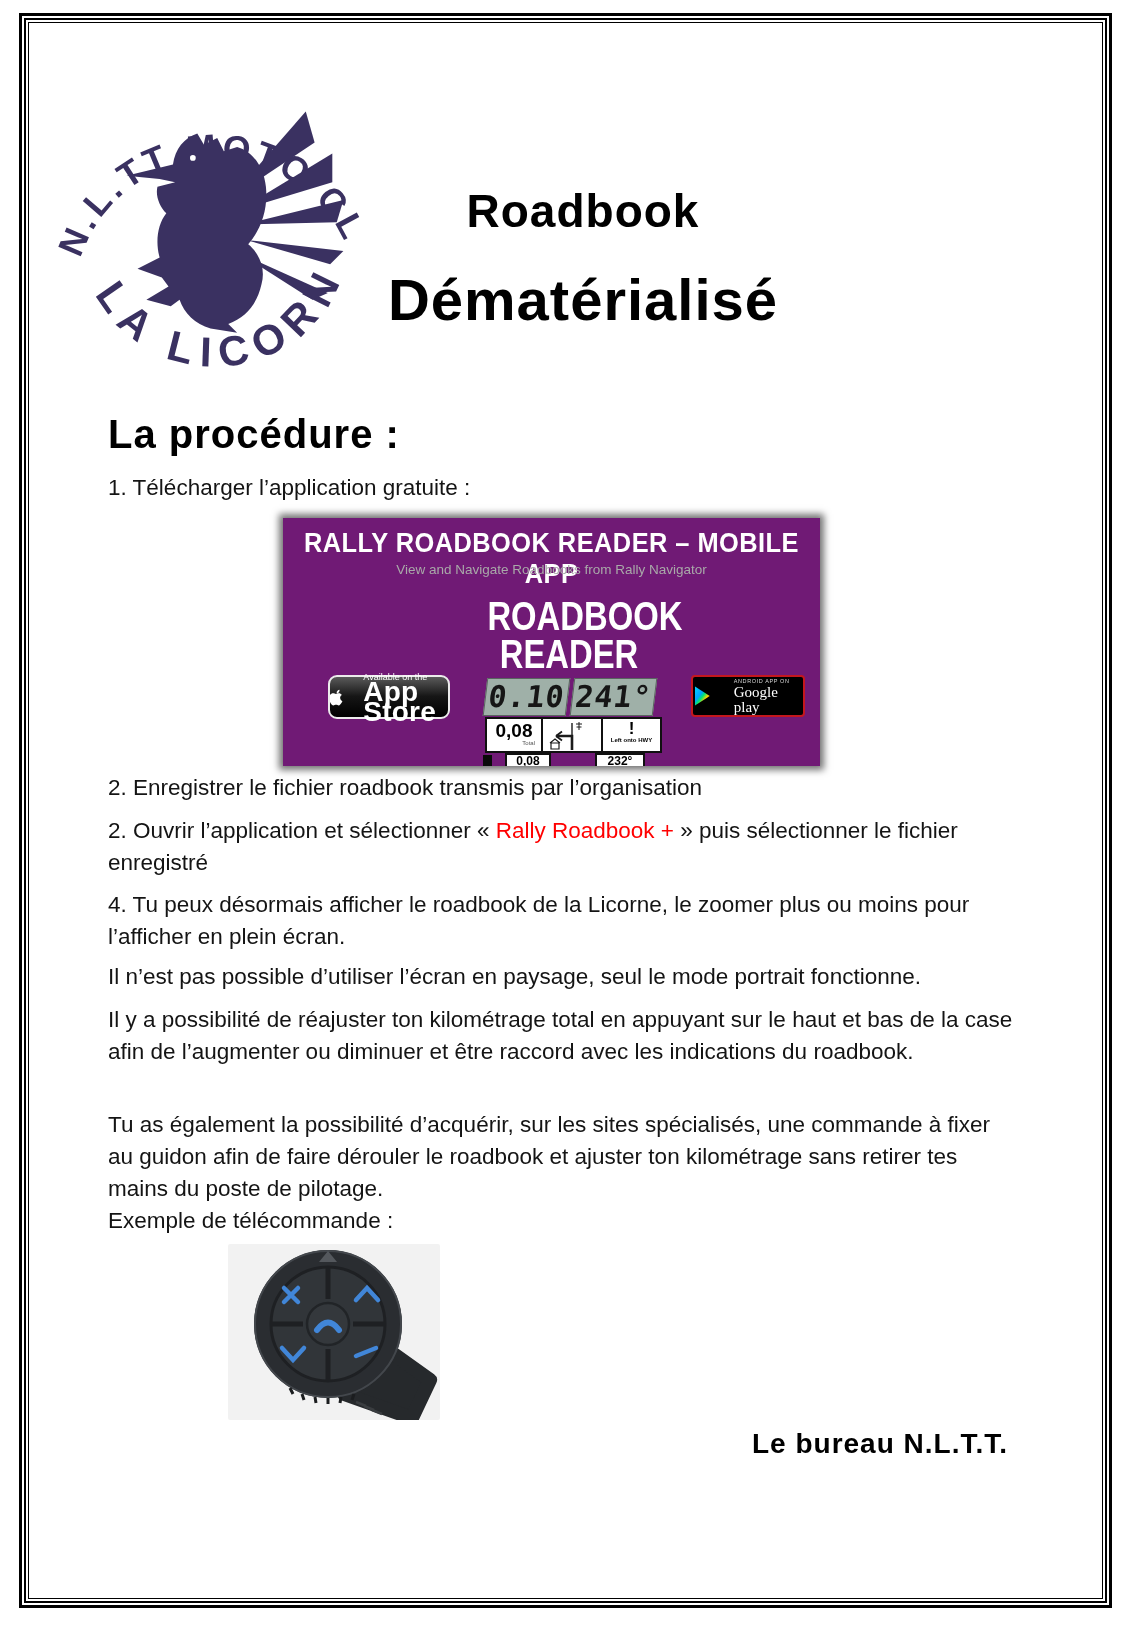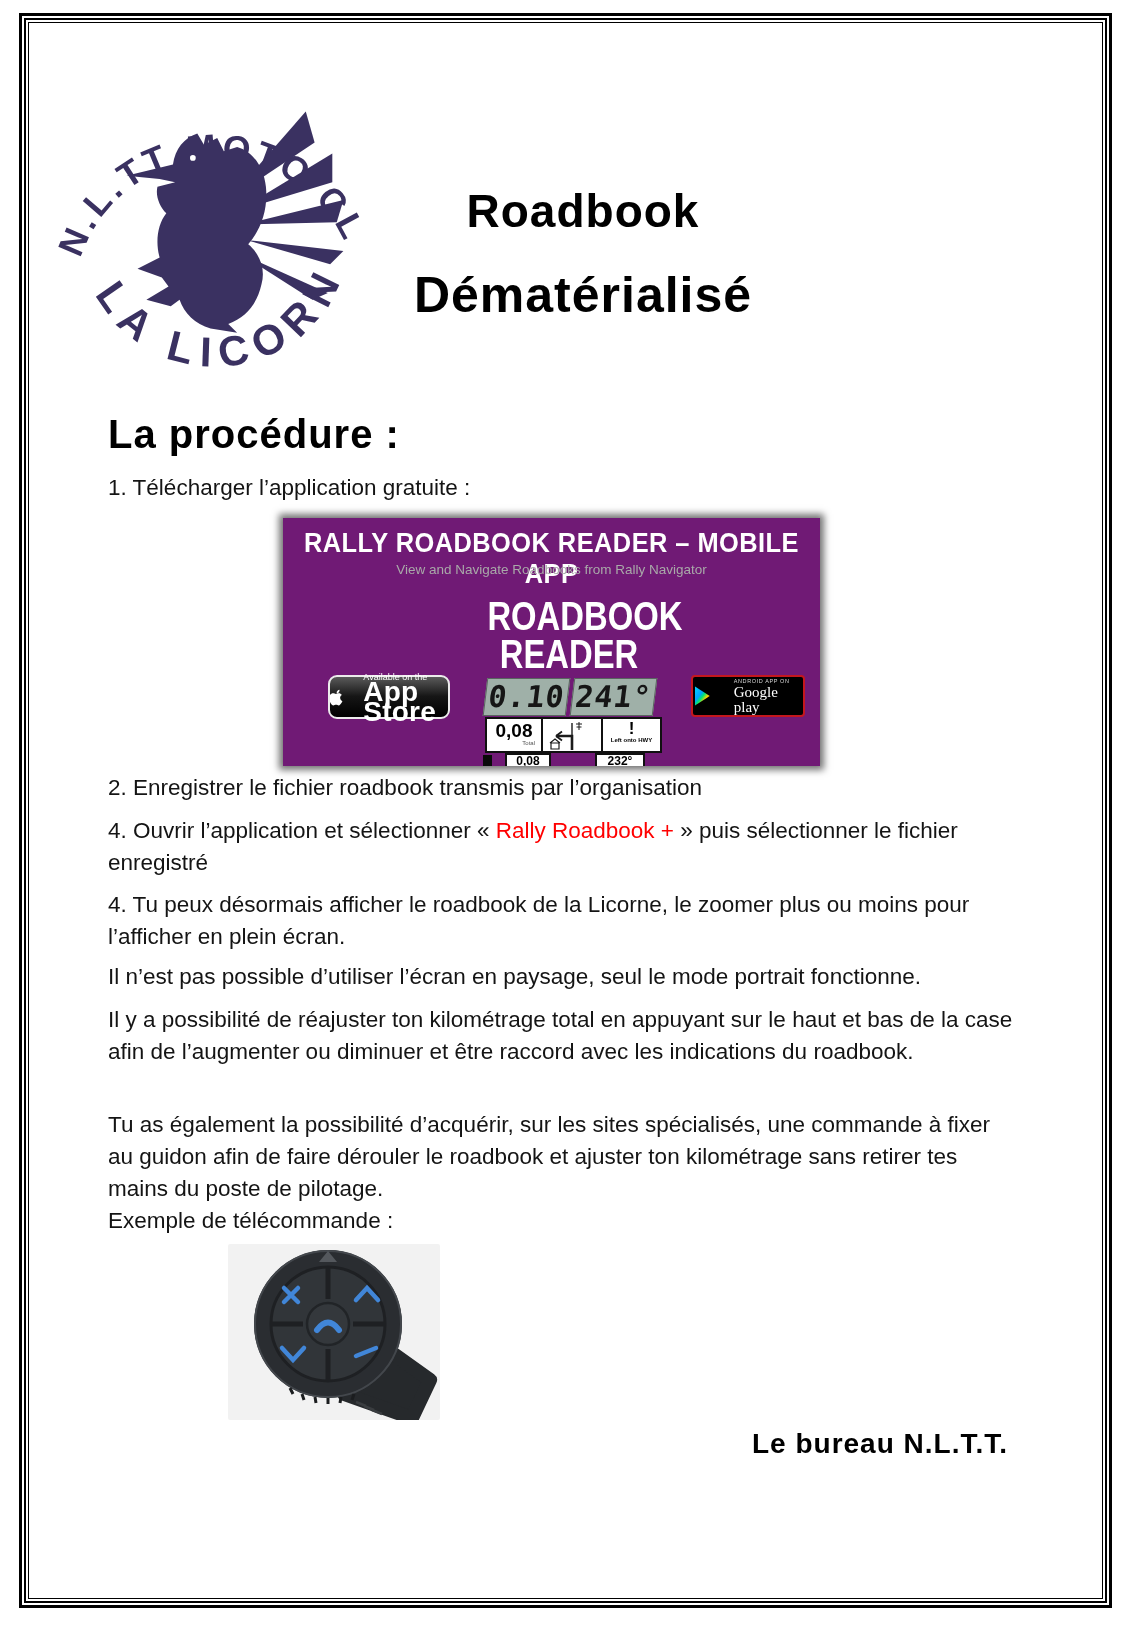--- a/index.html
+++ b/index.html
@@ -6,21 +6,21 @@
   .page{position:relative;width:1129px;height:1628px;background:#fff;
         font-family:"Liberation Sans",sans-serif;color:#111;overflow:hidden;}
   
   .frame{position:absolute;left:19px;top:13px;width:1087px;height:1589px;border:3px solid #000;}
   .frame-mid{position:absolute;inset:2px;border:2px solid #000;}
   .frame-inner{position:absolute;inset:2px;border:1px solid #000;}
 
   .doc-title{position:absolute;left:368px;top:184px;width:430px;text-align:center;
              font-size:46px;font-weight:bold;letter-spacing:1px;color:#000;}
   .doc-title2{position:absolute;left:368px;top:266px;width:430px;text-align:center;
-             font-size:50px;font-weight:bold;letter-spacing:1px;color:#000;}
+             font-size:58px;font-weight:bold;letter-spacing:1px;color:#000;}
   .heading{position:absolute;left:108px;top:412px;font-size:40px;font-weight:bold;
            letter-spacing:1px;color:#000;}
   .para{position:absolute;left:108px;width:912px;font-size:22.5px;line-height:32px;color:#141414;}
   .red{color:#ff0000;}
   .signature{position:absolute;left:735px;top:1428px;width:290px;text-align:center;
              font-size:28px;font-weight:bold;letter-spacing:1px;color:#000;}
 
   
   .banner{position:absolute;left:283px;top:518px;width:537px;height:248px;background:#701a75;
           box-shadow:0 0 7px 4px rgba(0,0,0,0.55);overflow:hidden;}
@@ -171,21 +171,21 @@
       </svg>
       <div class="txt">
         <div class="s">ANDROID APP ON</div>
         <div class="b">Google play</div>
       </div>
     </div>
   </div>
 
   <div class="para" style="top:772px">2. Enregistrer le fichier roadbook transmis par l’organisation</div>
 
-  <div class="para" style="top:815px"><span>4. Ouvrir l’application et sélectionner « </span><span class="red">Rally Roadbook +</span><span> » puis sélectionner le fichier enregistré</span></div>
+  <div class="para" style="top:815px"><span>2. Ouvrir l’application et sélectionner « </span><span class="red">Rally Roadbook +</span><span> » puis sélectionner le fichier enregistré</span></div>
 
   <div class="para" style="top:889px">4. Tu peux désormais afficher le roadbook de la Licorne, le zoomer plus ou moins pour l’afficher en plein écran.</div>
   <div class="para" style="top:961px">Il n’est pas possible d’utiliser l’écran en paysage, seul le mode portrait fonctionne.</div>
   <div class="para" style="top:1004px">Il y a possibilité de réajuster ton kilométrage total en appuyant sur le haut et bas de la case afin de l’augmenter ou diminuer et être raccord avec les indications du roadbook.</div>
   <div class="para" style="top:1205px">Exemple de télécommande :</div>
   <div class="para" style="top:1109px">Tu as également la possibilité d’acquérir, sur les sites spécialisés, une commande à fixer au guidon afin de faire dérouler le roadbook et ajuster ton kilométrage sans retirer tes mains du poste de pilotage.</div>
 
   <svg class="remote" width="212" height="176" viewBox="0 0 212 176">
     <rect x="0" y="0" width="212" height="176" rx="2" fill="#f2f2f2"></rect>
 

